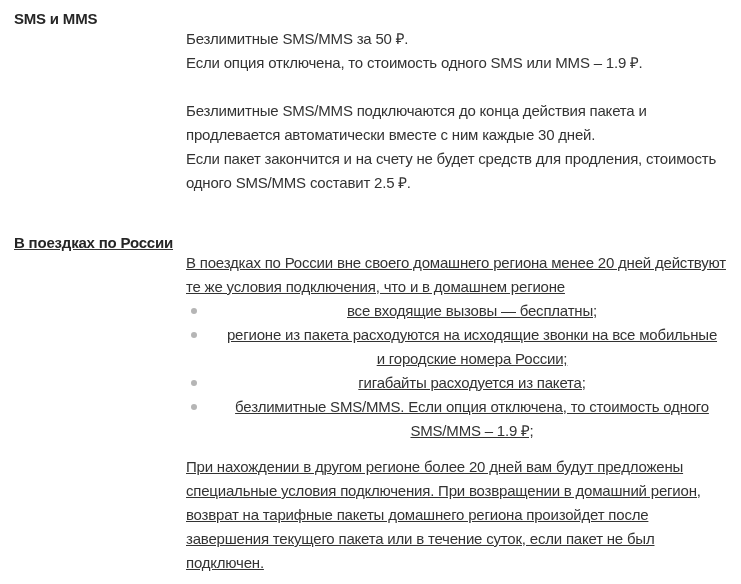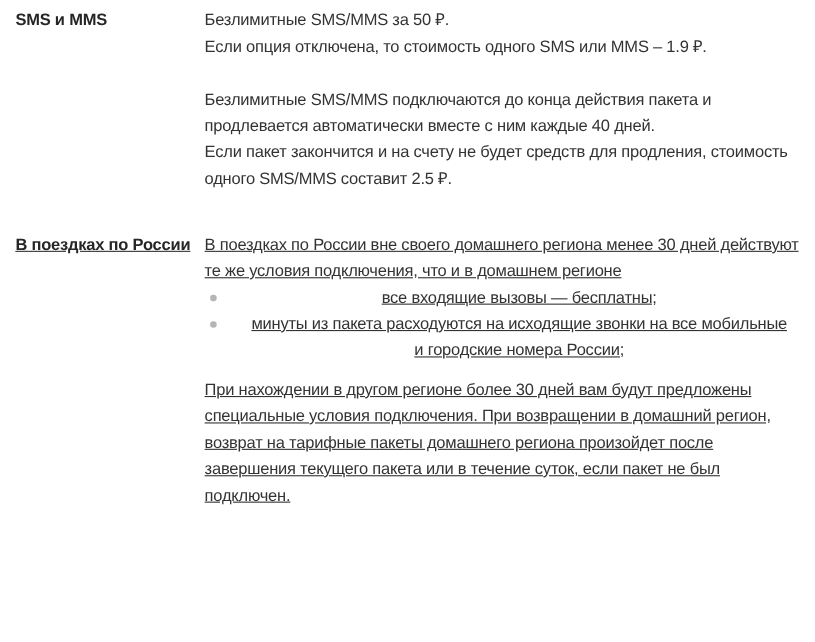--- a/index.html
+++ b/index.html
@@ -33,20 +33,21 @@
     line-height: 24px;
     color: #262626;
     padding-right: 8px;
   }
   .row-content {
     flex: 1 1 auto;
     max-width: 555px;
     font-size: 15px;
     line-height: 24px;
     letter-spacing: -0.2px;
+    margin-top: 20px;
   }
   .para {
     margin: 0;
     white-space: pre-line; 
   }
   .para.gap-before { margin-top: 24px; }
   .para.outro { margin-top: 12px; }
   ul.bullet-list {
     list-style: none;
     margin: 0;
@@ -73,37 +74,40 @@
 <body>
 
 <div class="page">
 
   <div class="row row-sms">
     <div class="row-label">SMS и MMS</div>
     <div class="row-content">
       <p class="para">Безлимитные SMS/MMS за 50 ₽.
 Если опция отключена, то стоимость одного SMS или MMS – 1.9 ₽.</p>
       <p class="para gap-before">Безлимитные SMS/MMS подключаются до конца действия пакета и
-продлевается автоматически вместе с ним каждые 40 дней.
+продлевается автоматически вместе с ним каждые 30 дней.
 Если пакет закончится и на счету не будет средств для продления, стоимость
 одного SMS/MMS составит 2.5 ₽.</p>
     </div>
   </div>
 
   <div class="row row-travel">
     <div class="row-label">В поездках по России</div>
     <div class="row-content">
-      <p class="para">В поездках по России вне своего домашнего региона менее 30 дней действуют
+      <p class="para">В поездках по России вне своего домашнего региона менее 20 дней действуют
 те же условия подключения, что и в домашнем регионе</p>
       <ul class="bullet-list">
         <li>все входящие вызовы — бесплатны;</li>
-        <li>минуты из пакета расходуются на исходящие звонки на все мобильные
+        <li>регионе из пакета расходуются на исходящие звонки на все мобильные
 и городские номера России;</li>
+        <li>гигабайты расходуется из пакета;</li>
+        <li>безлимитные SMS/MMS. Если опция отключена, то стоимость одного
+SMS/MMS – 1.9 ₽;</li>
       </ul>
-      <p class="para outro">При нахождении в другом регионе более 30 дней вам будут предложены
+      <p class="para outro">При нахождении в другом регионе более 20 дней вам будут предложены
 специальные условия подключения. При возвращении в домашний регион,
 возврат на тарифные пакеты домашнего региона произойдет после
 завершения текущего пакета или в течение суток, если пакет не был
 подключен.</p>
     </div>
   </div>
 
 </div>
 
 </body></html>

